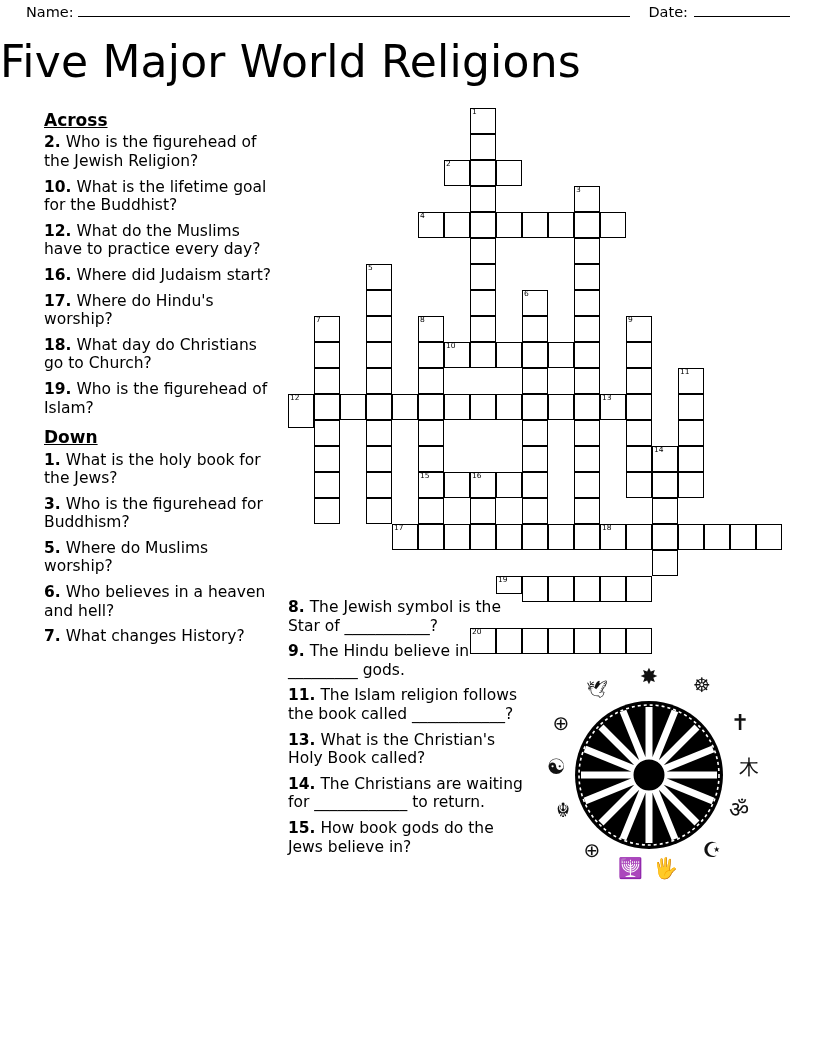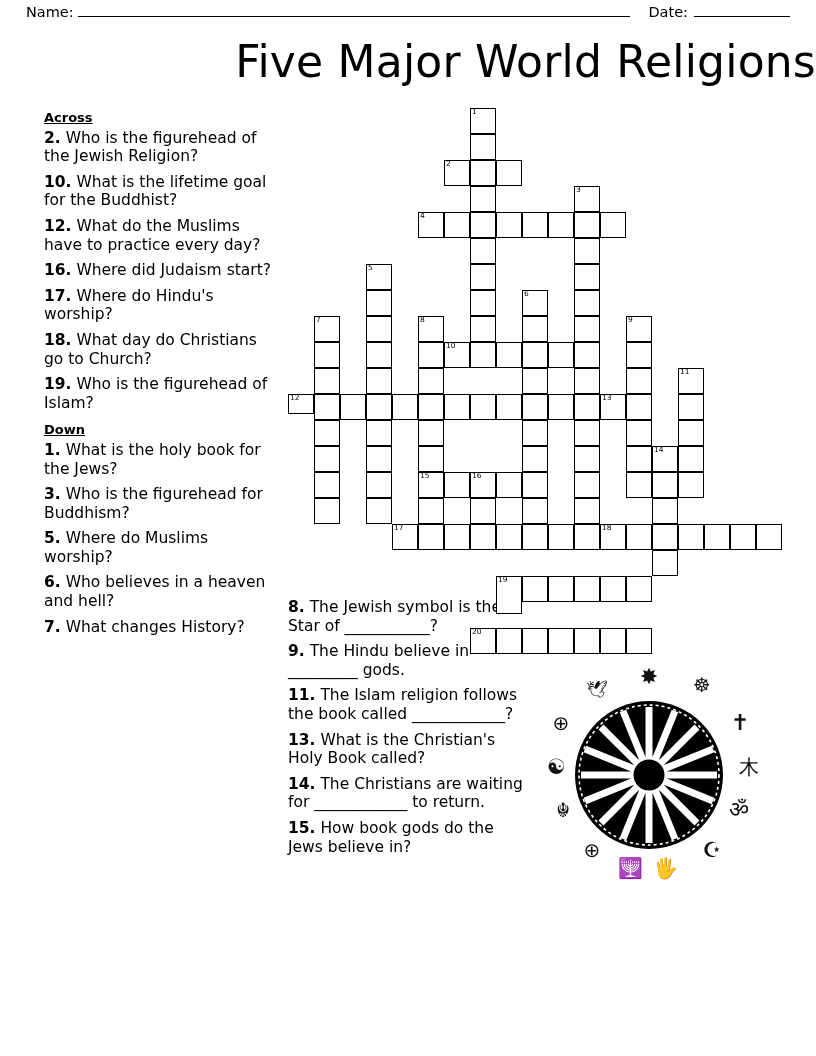--- a/index.html
+++ b/index.html
@@ -42,40 +42,40 @@
     height: 1px;
   }
   .namerow .datelbl { margin-left: 16px; }
 
   
   .title {
     position: absolute;
     top: 36px;
     left: 0;
     width: 816px;
-    text-align: right;
+    text-align: left;
     font-size: 44px;
     font-weight: 400;
     letter-spacing: 0.2px;
     font-family: "DejaVu Sans", sans-serif;
   }
 
   
   .clue-col {
     position: absolute;
     font-size: 15.5px;
     line-height: 1.2;
   }
   #col-left { top: 110px; left: 44px; width: 235px; }
   #col-mid  { top: 598px; left: 288px; width: 240px; }
 
   .section-head {
     font-weight: bold;
     text-decoration: underline;
-    font-size: 13px;
+    font-size: 17px;
     margin: 0 0 3px 0;
   }
   .section-head.down { margin-top: 10px; }
 
   .clue {
     margin: 0 0 7px 0;
   }
   .clue .num { font-weight: bold; }
 
   
@@ -215,21 +215,21 @@
     <div class="cell" style="left: 338px; top: 234px; width: 26px; height: 26px;"></div>
     <div class="cell" style="left: 26px; top: 260px; width: 26px; height: 26px;"></div>
     <div class="cell" style="left: 78px; top: 260px; width: 26px; height: 26px;"></div>
     <div class="cell" style="left: 130px; top: 260px; width: 26px; height: 26px;"></div>
     <div class="cell" style="left: 234px; top: 260px; width: 26px; height: 26px;"></div>
     <div class="cell" style="left: 286px; top: 260px; width: 26px; height: 26px;"></div>
     <div class="cell" style="left: 338px; top: 260px; width: 26px; height: 26px;"></div>
     <div class="cell" style="left: 390px; top: 260px; width: 26px; height: 26px;">
       <span class="cnum">11</span>
     </div>
-    <div class="cell" style="left: 0px; top: 286px; width: 26px; height: 20px;">
+    <div class="cell" style="left: 0px; top: 286px; width: 26px; height: 34px;">
       <span class="cnum">12</span>
     </div>
     <div class="cell" style="left: 26px; top: 286px; width: 26px; height: 26px;"></div>
     <div class="cell" style="left: 52px; top: 286px; width: 26px; height: 26px;"></div>
     <div class="cell" style="left: 78px; top: 286px; width: 26px; height: 26px;"></div>
     <div class="cell" style="left: 104px; top: 286px; width: 26px; height: 26px;"></div>
     <div class="cell" style="left: 130px; top: 286px; width: 26px; height: 26px;"></div>
     <div class="cell" style="left: 156px; top: 286px; width: 26px; height: 26px;"></div>
     <div class="cell" style="left: 182px; top: 286px; width: 26px; height: 26px;"></div>
     <div class="cell" style="left: 208px; top: 286px; width: 26px; height: 26px;"></div>
@@ -293,21 +293,21 @@
     <div class="cell" style="left: 312px; top: 416px; width: 26px; height: 26px;">
       <span class="cnum">18</span>
     </div>
     <div class="cell" style="left: 338px; top: 416px; width: 26px; height: 26px;"></div>
     <div class="cell" style="left: 364px; top: 416px; width: 26px; height: 26px;"></div>
     <div class="cell" style="left: 390px; top: 416px; width: 26px; height: 26px;"></div>
     <div class="cell" style="left: 416px; top: 416px; width: 26px; height: 26px;"></div>
     <div class="cell" style="left: 442px; top: 416px; width: 26px; height: 26px;"></div>
     <div class="cell" style="left: 468px; top: 416px; width: 26px; height: 26px;"></div>
     <div class="cell" style="left: 364px; top: 442px; width: 26px; height: 26px;"></div>
-    <div class="cell" style="left: 208px; top: 468px; width: 26px; height: 38px;">
+    <div class="cell" style="left: 208px; top: 468px; width: 26px; height: 18px;">
       <span class="cnum">19</span>
     </div>
     <div class="cell" style="left: 234px; top: 468px; width: 26px; height: 26px;"></div>
     <div class="cell" style="left: 260px; top: 468px; width: 26px; height: 26px;"></div>
     <div class="cell" style="left: 286px; top: 468px; width: 26px; height: 26px;"></div>
     <div class="cell" style="left: 312px; top: 468px; width: 26px; height: 26px;"></div>
     <div class="cell" style="left: 338px; top: 468px; width: 26px; height: 26px;"></div>
     <div class="cell" style="left: 182px; top: 520px; width: 26px; height: 26px;">
       <span class="cnum">20</span>
     </div>

